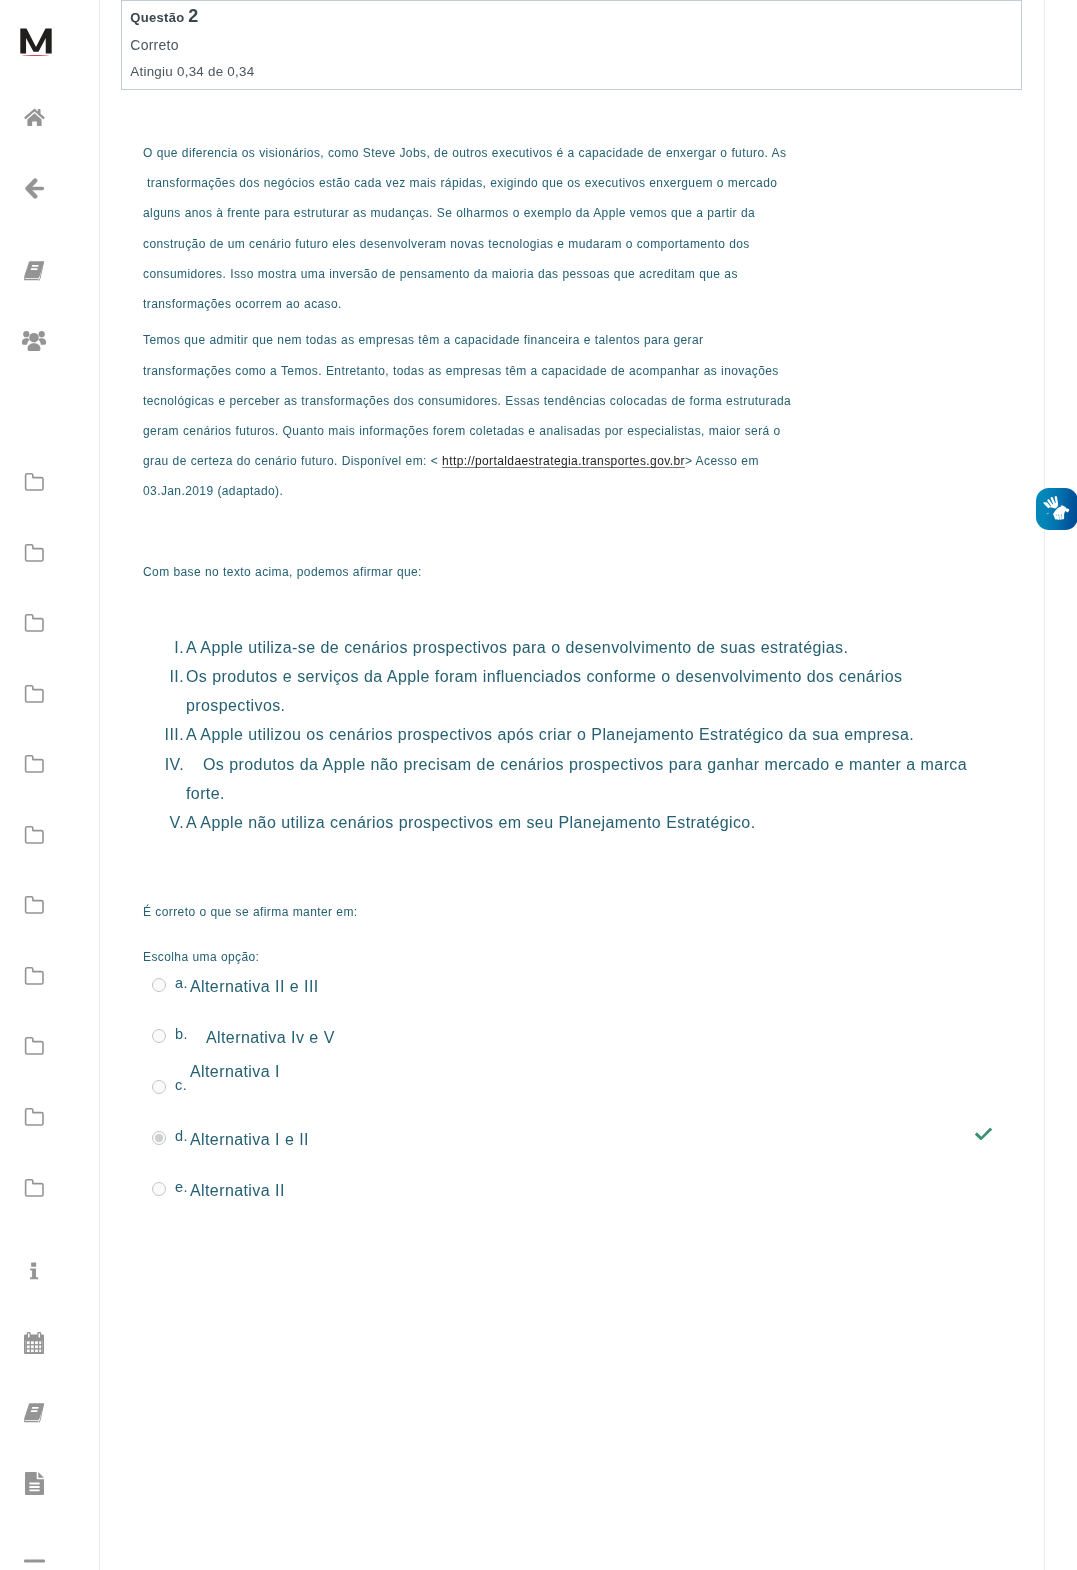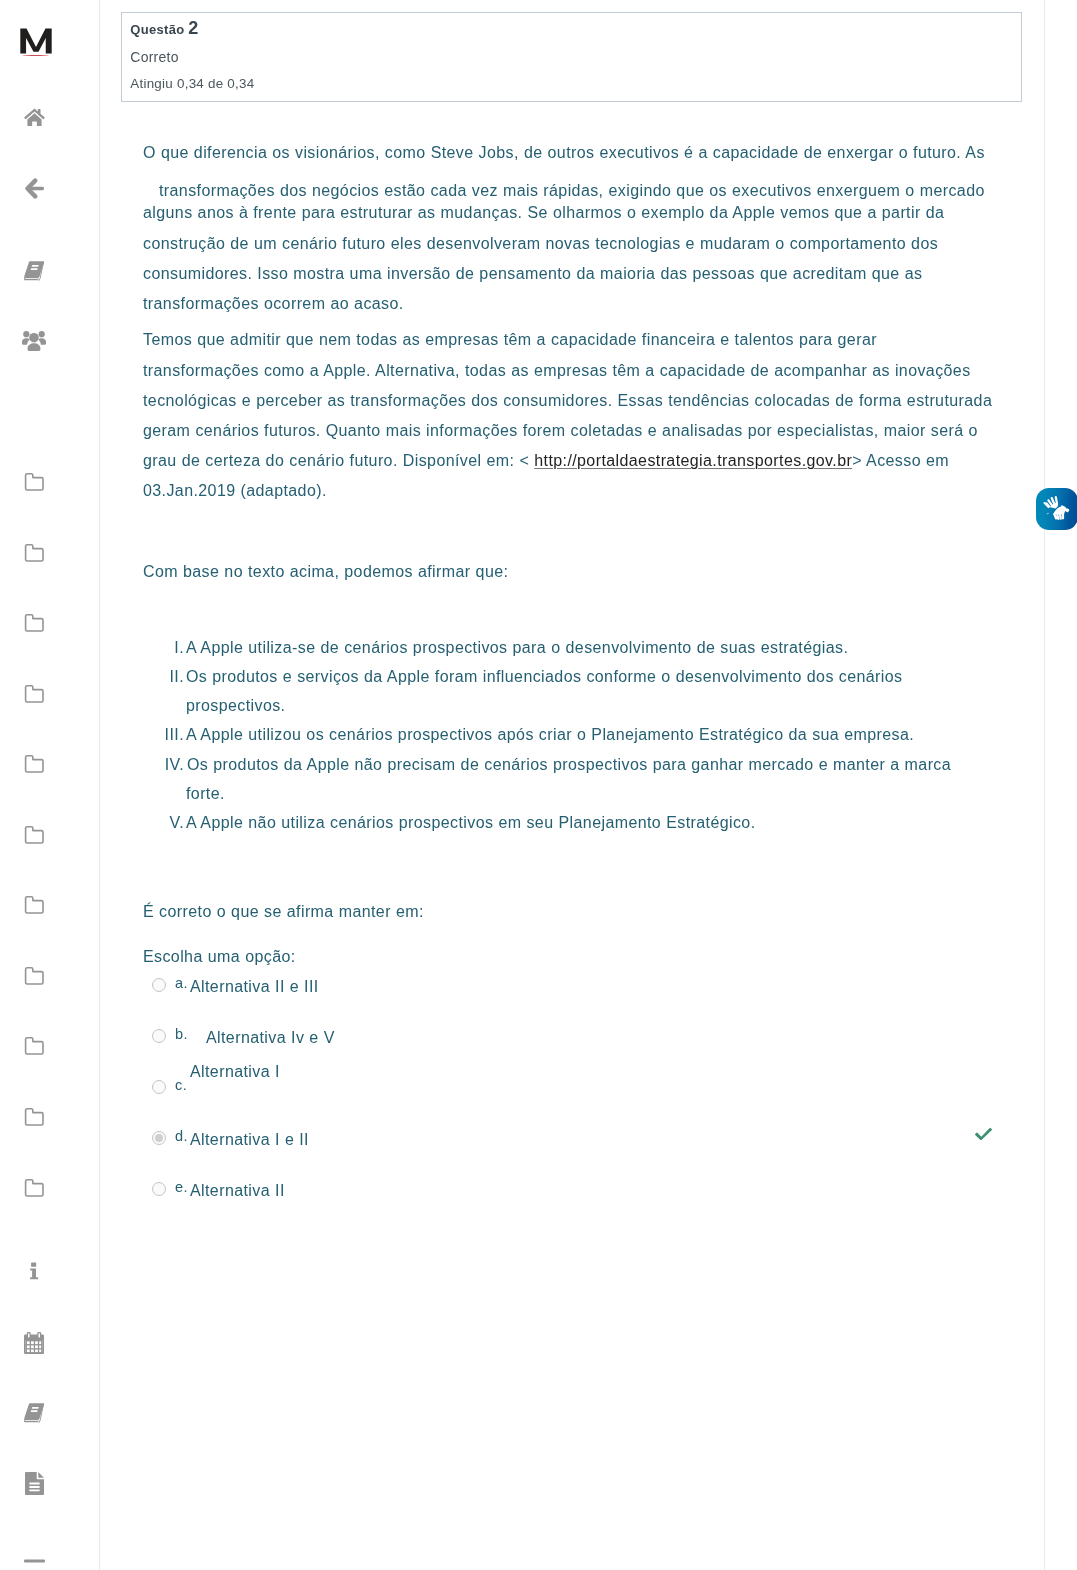--- a/index.html
+++ b/index.html
@@ -27,33 +27,33 @@
   }
 
   .nav-item { position:absolute; left:0; width:68px; height:20px; display:flex; align-items:center; justify-content:center; }
   .nav-item svg { display:block; }
 
   
   .main { position:absolute; left:100px; top:0; width:944px; height:1570px; background:#fff; }
   .rail { position:absolute; left:1044px; top:0; width:1px; height:1570px; background:#eaeaea; }
 
   .qbox {
-    position:absolute; left:21px; top:12px; width:901px; height:90px;
+    position:absolute; left:21px; top:0px; width:901px; height:90px;
     border:1px solid #c3ccd6;
     padding:12px 14px;
     background:#fff;
   }
   .qtitle { position:absolute; left:8.3px; top:6.8px; font-size:13px; line-height:16px; font-weight:bold; color:#3a464e; letter-spacing:.3px;}
   .qtitle .num { font-size:18px; font-weight:bold; letter-spacing:0; }
   .qline1 { position:absolute; left:8.3px; top:36.2px; font-size:14px; line-height:16px; color:#4b565d; letter-spacing:.25px;}
   .qline2 { position:absolute; left:8.3px; top:62.9px; font-size:13.4px; line-height:16px; color:#4b565d; letter-spacing:.25px;}
 
   .content { position:absolute; left:43px; top:0; width:880px; }
 
-  .para { will-change:transform; position:absolute; font-size:16px; line-height:20px; letter-spacing:var(--ls); word-spacing:var(--ws); color:#255f72; white-space:nowrap; }
+  .para { will-change:transform; position:absolute; font-size:12px; line-height:20px; letter-spacing:var(--ls); word-spacing:var(--ws); color:#255f72; white-space:nowrap; }
   a.link { color:#1f1f1f; text-decoration:underline; text-decoration-color:#7a7a7a; text-decoration-thickness:1px; text-underline-offset:2px; text-decoration-skip-ink:auto; }
   .rl-num { will-change:transform; position:absolute; font-size:16px; line-height:20px; letter-spacing:var(--ls); word-spacing:var(--ws); color:#255f72; text-align:right; width:40px; }
   .rl-txt { will-change:transform; position:absolute; font-size:16px; line-height:20px; letter-spacing:var(--ls); word-spacing:var(--ws); color:#255f72; white-space:nowrap; }
 
   .radio {
     position:absolute; width:14px; height:14px; border-radius:50%;
     border:1px solid #c2c4c6; background:#fafafa;
   }
   .radio.sel::after {
     content:""; position:absolute; left:2px; top:2px; width:8px; height:8px;
@@ -270,41 +270,41 @@
         <span>Questão</span>
         <span class="num">2</span>
       </div>
       <div class="qline1">Correto</div>
       <div class="qline2">Atingiu 0,34 de 0,34</div>
     </div>
 
     <div class="content">
       <div id="bodylines">
           <div class="para" style="left: 0px; top: 143px;">O que diferencia os visionários, como Steve Jobs, de outros executivos é a capacidade de enxergar o futuro. As</div>
-          <div class="para" style="left: 16px; top: 173.2px; margin-top: 8px;">transformações dos negócios estão cada vez mais rápidas, exigindo que os executivos enxerguem o mercado</div>
+          <div class="para" style="left: 4px; top: 173.2px;">transformações dos negócios estão cada vez mais rápidas, exigindo que os executivos enxerguem o mercado</div>
           <div class="para" style="left: 0px; top: 203.4px;">alguns anos à frente para estruturar as mudanças. Se olharmos o exemplo da Apple vemos que a partir da</div>
           <div class="para" style="left: 0px; top: 233.6px;">construção de um cenário futuro eles desenvolveram novas tecnologias e mudaram o comportamento dos</div>
           <div class="para" style="left: 0px; top: 263.8px;">consumidores. Isso mostra uma inversão de pensamento da maioria das pessoas que acreditam que as</div>
           <div class="para" style="left: 0px; top: 294px;">transformações ocorrem ao acaso.</div>
           <div class="para" style="left: 0px; top: 330.3px;">Temos que admitir que nem todas as empresas têm a capacidade financeira e talentos para gerar</div>
-          <div class="para" style="left: 0px; top: 360.5px;">transformações como a Apple. Alternativa, todas as empresas têm a capacidade de acompanhar as inovações</div>
+          <div class="para" style="left: 0px; top: 360.5px;">transformações como a Temos. Entretanto, todas as empresas têm a capacidade de acompanhar as inovações</div>
           <div class="para" style="left: 0px; top: 390.7px;">tecnológicas e perceber as transformações dos consumidores. Essas tendências colocadas de forma estruturada</div>
           <div class="para" style="left: 0px; top: 420.9px;">geram cenários futuros. Quanto mais informações forem coletadas e analisadas por especialistas, maior será o</div>
           <div class="para" style="left: 0px; top: 451.1px;"><span>grau de certeza do cenário futuro. Disponível em: &lt; </span><a class="link">http://portaldaestrategia.transportes.gov.br</a><span>&gt; Acesso em</span></div>
           <div class="para" style="left: 0px; top: 481.3px;">03.Jan.2019 (adaptado).</div>
           <div class="para" style="left: 0px; top: 561.7px;">Com base no texto acima, podemos afirmar que:</div>
           <div class="rl-num" style="left: 1px; top: 637.5px;">I.</div>
           <div class="rl-txt" style="left: 42.8px; top: 637.5px;">A Apple utiliza-se de cenários prospectivos para o desenvolvimento de suas estratégias.</div>
           <div class="rl-num" style="left: 1px; top: 666.82px;">II.</div>
           <div class="rl-txt" style="left: 42.8px; top: 666.82px;">Os produtos e serviços da Apple foram influenciados conforme o desenvolvimento dos cenários</div>
           <div class="rl-txt" style="left: 42.8px; top: 696.14px;">prospectivos.</div>
           <div class="rl-num" style="left: 1px; top: 725.46px;">III.</div>
           <div class="rl-txt" style="left: 42.8px; top: 725.46px;">A Apple utilizou os cenários prospectivos após criar o Planejamento Estratégico da sua empresa.</div>
           <div class="rl-num" style="left: 1px; top: 754.78px;">IV.</div>
-          <div class="rl-txt" style="left: 44px; top: 754.78px;">Os produtos da Apple não precisam de cenários prospectivos para ganhar mercado e manter a marca</div>
+          <div class="rl-txt" style="left: 60px; top: 754.78px;">Os produtos da Apple não precisam de cenários prospectivos para ganhar mercado e manter a marca</div>
           <div class="rl-txt" style="left: 42.8px; top: 784.1px;">forte.</div>
           <div class="rl-num" style="left: 1px; top: 813.42px;">V.</div>
           <div class="rl-txt" style="left: 42.8px; top: 813.42px;">A Apple não utiliza cenários prospectivos em seu Planejamento Estratégico.</div>
           <div class="para" style="left: 0px; top: 901.8px;">É correto o que se afirma manter em:</div>
           <div class="para" style="left: 0px; top: 946.8px;">Escolha uma opção:</div>
           <div class="arow" style="top: 964.8px;"></div>
           <span class="radio" style="left: 8.9px; top: 978.3px;"></span>
           <span class="alet" style="left: 32px; top: 974px;">a.</span>
           <span class="atext" style="left: 47.2px; top: 977.3px;">Alternativa II e III</span>
           <div class="arow" style="top: 1015.8px;"></div>

